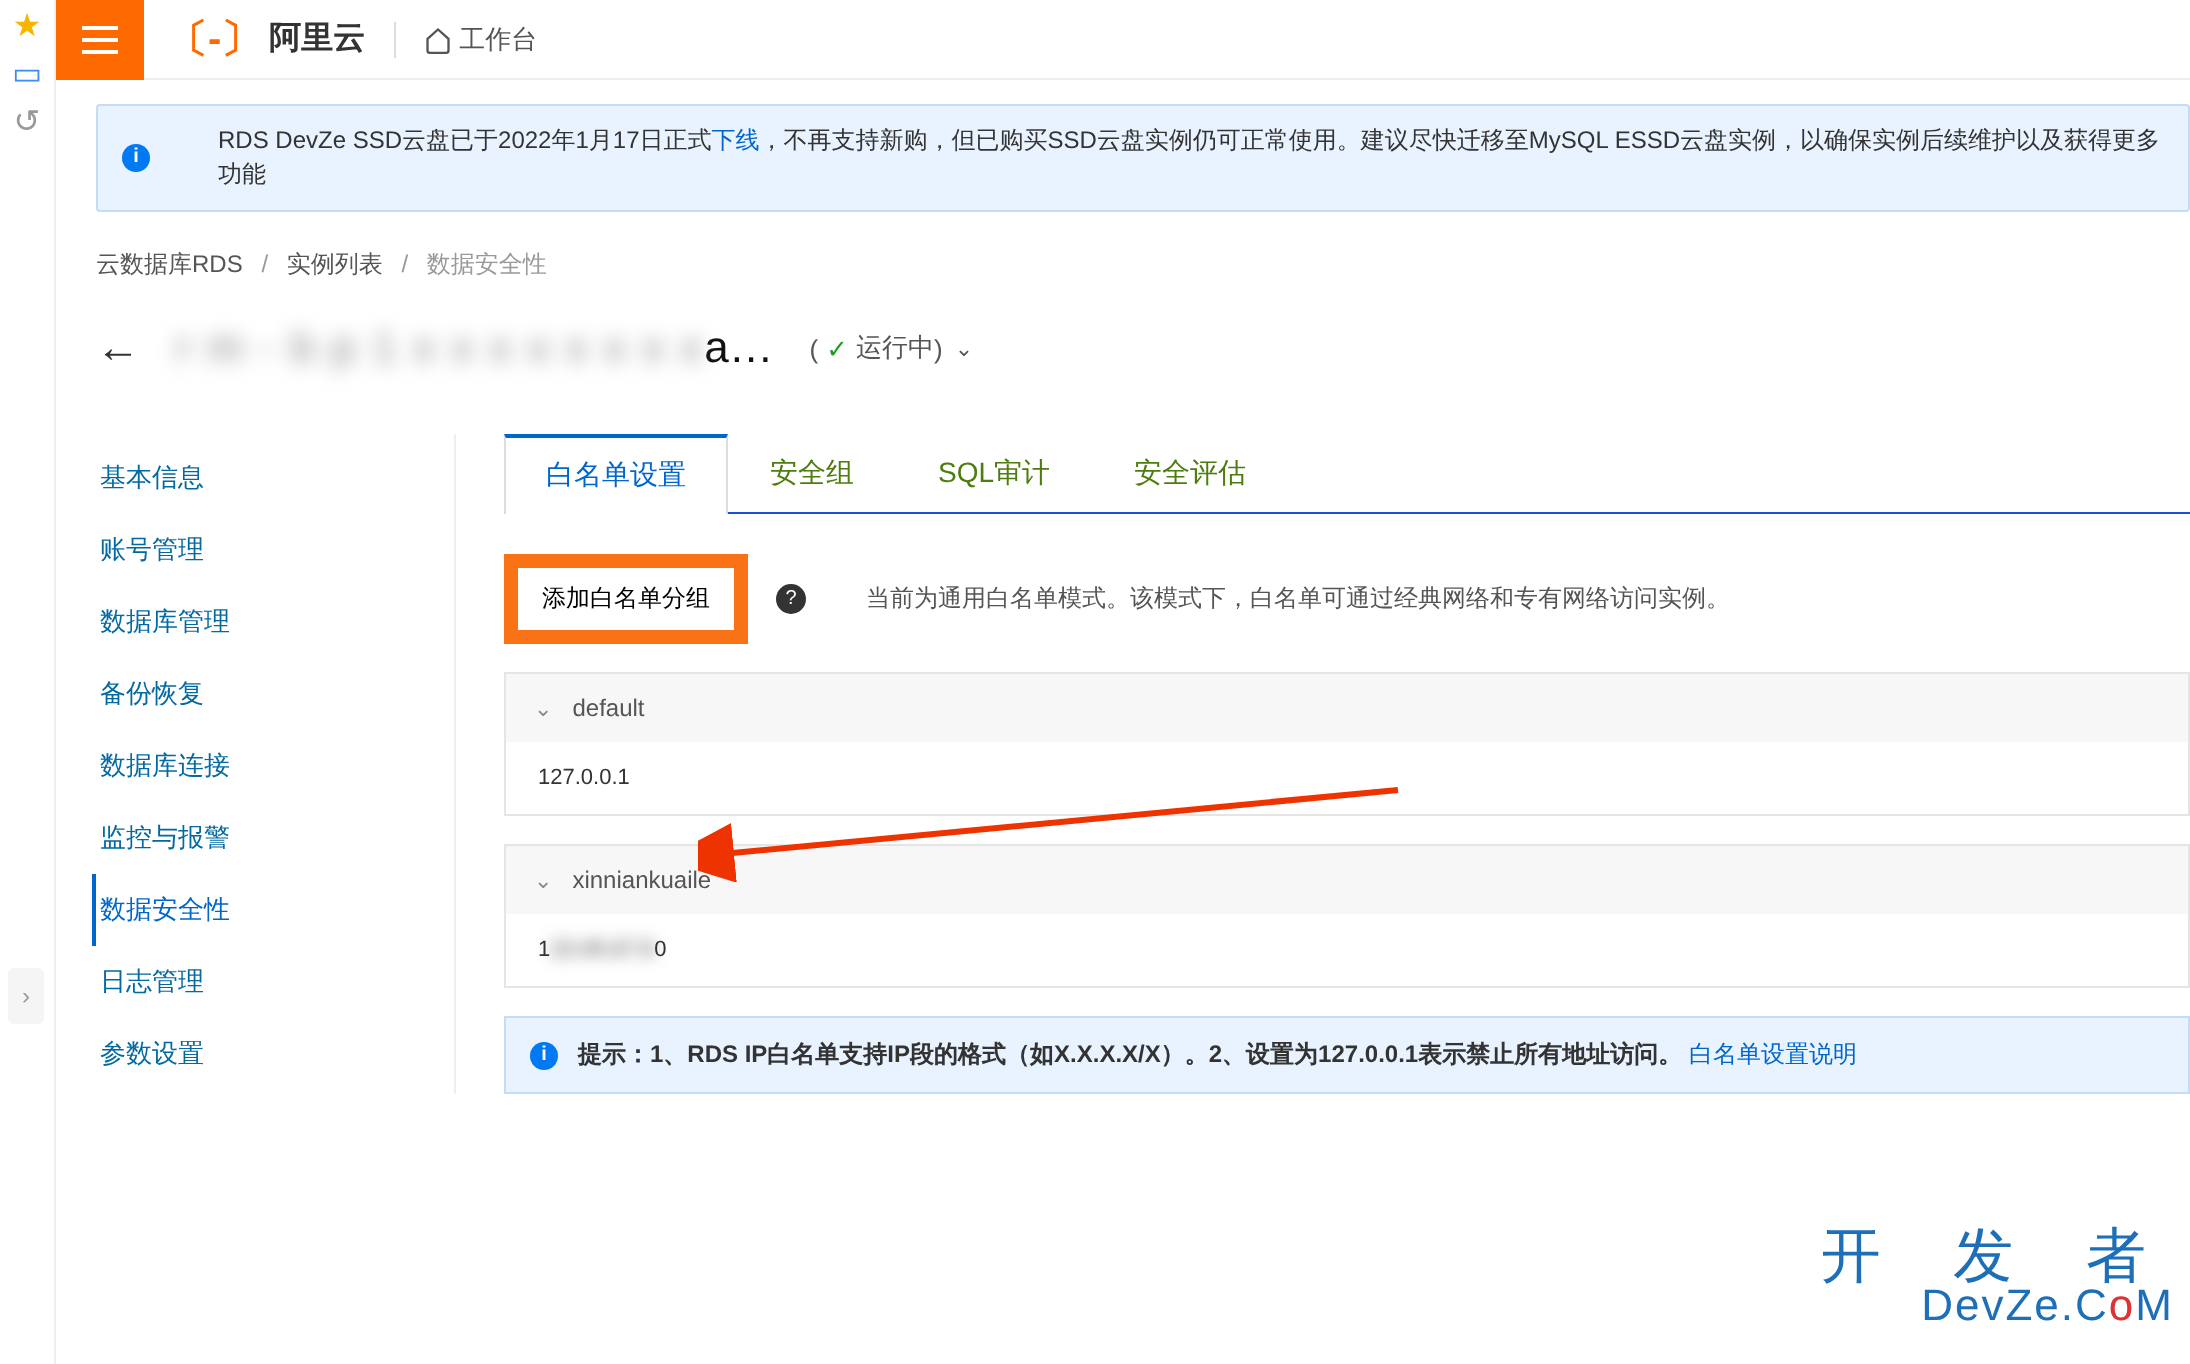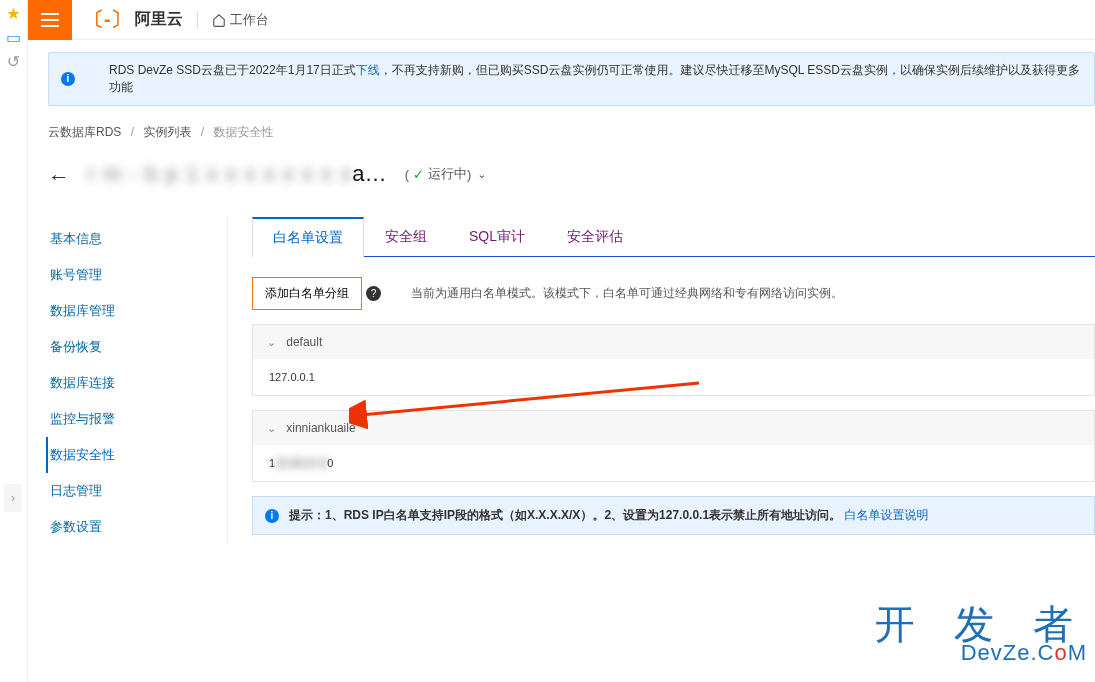--- a/index.html
+++ b/index.html
@@ -33,35 +33,35 @@
 .instance-name .blur{filter:blur(5px);color:#888}
 .status{margin-left:18px;font-size:13px;color:#555;display:flex;align-items:center}
 .status .ok{color:#1ca01c;margin:0 4px}
 .status .chev{margin-left:6px;font-size:11px;color:#555}
 .body{display:flex;margin-top:30px}
 .leftnav{width:180px;border-right:1px solid #eee;padding-top:4px}
 .leftnav a{display:block;padding:9px 4px 9px 2px;font-size:13px;color:#0369a1;text-decoration:none;cursor:pointer}
 .leftnav a.active{color:#06c;border-left:2px solid #06c;padding-left:2px;margin-left:-2px}
 .main{flex:1;padding-left:24px}
 .tabs{border-bottom:1px solid #1d4ed8;display:flex}
-.tabs .tab{padding:10px 20px;font-size:14px;color:#701a75;cursor:pointer;border:1px solid transparent;border-bottom:none;margin-bottom:-1px}
+.tabs .tab{padding:10px 20px;font-size:14px;color:#4d7c0f;cursor:pointer;border:1px solid transparent;border-bottom:none;margin-bottom:-1px}
 .tabs .tab.active{color:#06c;border-color:#ddd;border-top:2px solid #06c;background:#fff}
 .toolbar{margin-top:20px;display:flex;align-items:center;font-size:12px;color:#555}
-.btn{border:1px solid #f97316;background:#fff;padding:7px 12px;cursor:pointer;font-size:12px;margin-right:4px}
+.btn{border:7px solid #f97316;background:#fff;padding:7px 12px;cursor:pointer;font-size:12px;margin-right:14px}
 .help-q{width:15px;height:15px;border-radius:50%;background:#333;color:#fff;font-size:10px;text-align:center;line-height:15px;margin-right:30px}
 .group{border:1px solid #e5e5e5;margin-top:14px}
 .group-hd{background:#f7f7f7;padding:10px 14px;font-size:12px;color:#555;display:flex;align-items:center;cursor:pointer}
 .group-hd .chev{margin-right:10px;font-size:11px;color:#888}
 .group-bd{padding:12px 16px;font-size:11px;color:#333}
 .group-bd .blur{filter:blur(4px);display:inline-block}
 .arrow-svg{margin-left:-14px;margin-top:-22px}
 .tip{background:#e8f3ff;border:1px solid #c4ddf5;padding:10px 12px;margin-top:14px;display:flex;align-items:center;font-size:12px;color:#333}
 .tip a{color:#06c;text-decoration:none}
 .watermark{position:absolute;right:8px;bottom:18px;text-align:right;font-family:Arial;line-height:1}
-.wm1{font-size:40px;color:#1d6fb8;letter-spacing:14px;font-weight:400}
+.wm1{font-size:30px;color:#1d6fb8;letter-spacing:14px;font-weight:400}
 .wm2{font-size:22px;color:#1d6fb8;letter-spacing:1px;margin-top:-2px}
 .wm2 .o{color:#d33}
 </style>
 </head>
 <body>
 
 <div class="sidebar-mini">
   <span class="mini-ico mini-star">★</span>
   <span class="mini-ico" style="color:#3b8ef0">▭</span>
   <span class="mini-ico mini-clock">↺</span>

